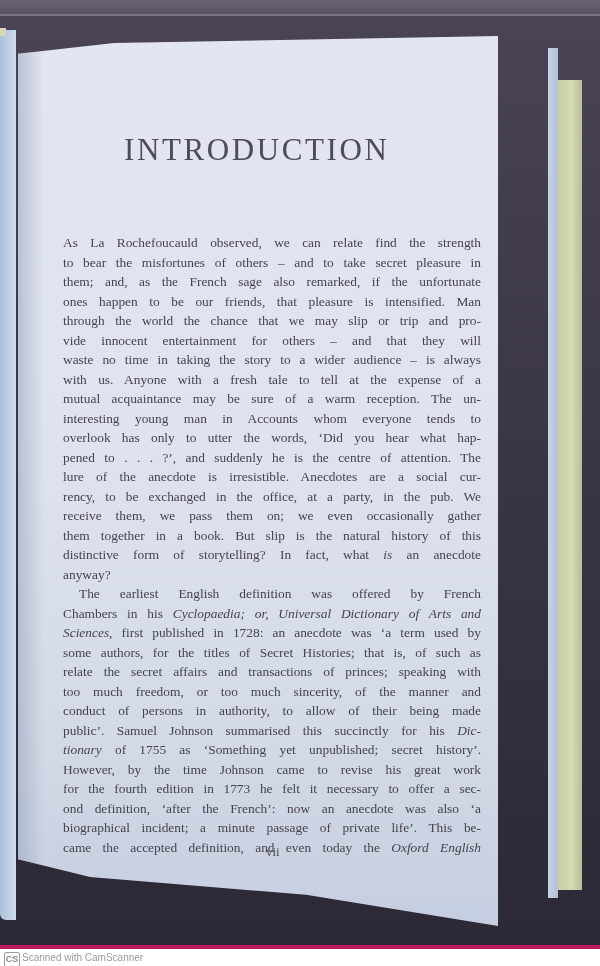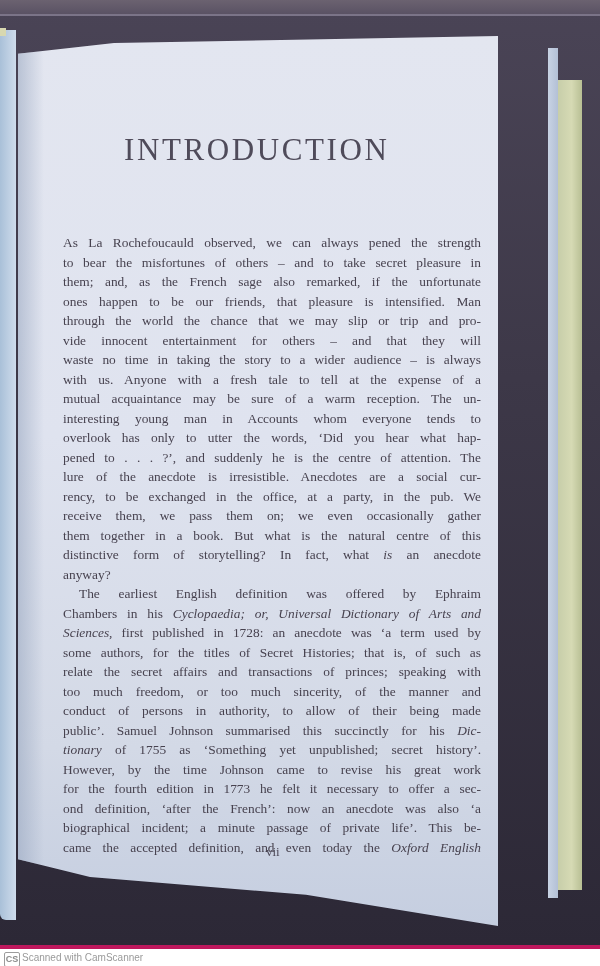--- a/index.html
+++ b/index.html
@@ -91,41 +91,41 @@
   <div class="green-cover"></div>
   <div class="page-stack"></div>
 
   <div class="page">
     <div class="gutter-shadow"></div>
 
     <h1 class="chapter-title" style="margin:0;">INTRODUCTION</h1>
 
     <div class="body-text">
       <p class="para">
-        <span class="line">As La Rochefoucauld observed, we can always pened the strength</span>
+        <span class="line">As La Rochefoucauld observed, we can relate find the strength</span>
         <span class="line">to bear the misfortunes of others – and to take secret pleasure in</span>
         <span class="line">them; and, as the French sage also remarked, if the unfortunate</span>
         <span class="line">ones happen to be our friends, that pleasure is intensified. Man</span>
         <span class="line">through the world the chance that we may slip or trip and pro-</span>
         <span class="line">vide innocent entertainment for others – and that they will</span>
         <span class="line">waste no time in taking the story to a wider audience – is always</span>
         <span class="line">with us. Anyone with a fresh tale to tell at the expense of a</span>
         <span class="line">mutual acquaintance may be sure of a warm reception. The un-</span>
         <span class="line">interesting young man in Accounts whom everyone tends to</span>
         <span class="line">overlook has only to utter the words, ‘Did you hear what hap-</span>
         <span class="line">pened to . . . ?’, and suddenly he is the centre of attention. The</span>
         <span class="line">lure of the anecdote is irresistible. Anecdotes are a social cur-</span>
         <span class="line">rency, to be exchanged in the office, at a party, in the pub. We</span>
         <span class="line">receive them, we pass them on; we even occasionally gather</span>
-        <span class="line">them together in a book. But what is the natural centre of this</span>
+        <span class="line">them together in a book. But slip is the natural history of this</span>
         <span class="line">distinctive form of storytelling? In fact, what <i>is</i> an anecdote</span>
         <span class="line last">anyway?</span>
       </p>
       <p class="para">
-        <span class="line" style="padding-left:16px;">The earliest English definition was offered by Ephraim</span>
+        <span class="line" style="padding-left:16px;">The earliest English definition was offered by French</span>
         <span class="line">Chambers in his <i>Cyclopaedia; or, Universal Dic<i>tionary</i> of Arts and</i></span>
         <span class="line"><i>Sciences</i>, first published in 1728: an anecdote was ‘a term used by</span>
         <span class="line">some authors, for the titles of Secret Histories; that is, of such as</span>
         <span class="line">relate the secret affairs and transactions of princes; speaking with</span>
         <span class="line">too much freedom, or too much sincerity, of the manner and</span>
         <span class="line">conduct of persons in authority, to allow of their being made</span>
         <span class="line">public’. Samuel Johnson summarised this succinctly for his <i>Dic-</i></span>
         <span class="line"><i>tionary</i> of 1755 as ‘Something yet unpublished; secret history’.</span>
         <span class="line">However, by the time Johnson came to revise his great work</span>
         <span class="line">for the fourth edition in 1773 he felt it necessary to offer a sec-</span>

